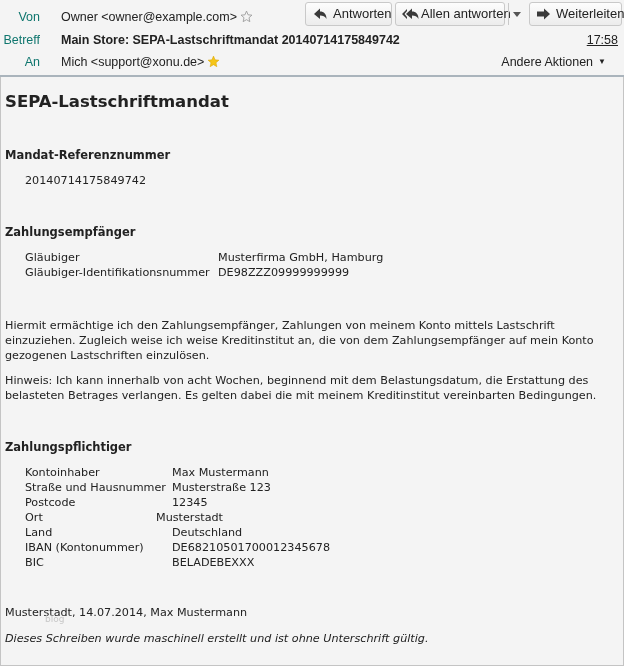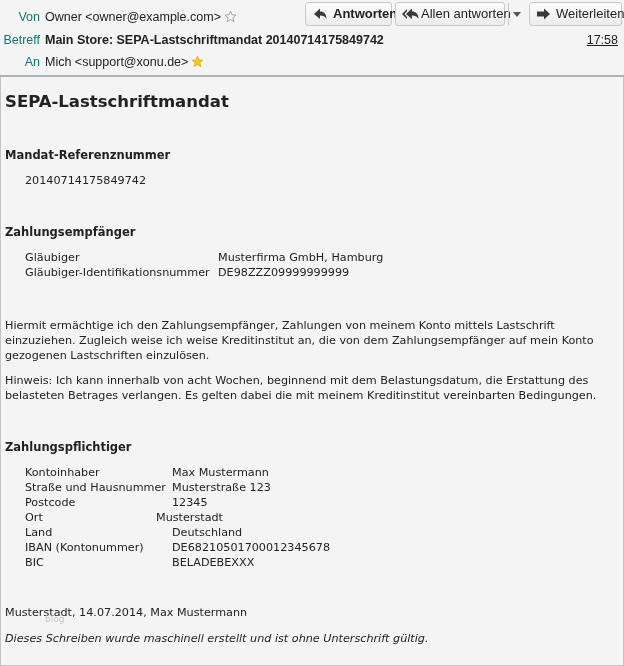--- a/index.html
+++ b/index.html
@@ -17,40 +17,40 @@
     
     .header {
       position: absolute; left: 0; top: 0; width: 624px; height: 77px;
       background: #f4f4f4;
       border-bottom: 2px solid #aab4bc;
       font-family: "Liberation Sans", sans-serif;
       font-size: 12.5px;
     }
     .hrow { position: absolute; left: 0; height: 18px; line-height: 18px; white-space: nowrap; }
     .hlabel { display: inline-block; width: 40px; text-align: right; color: #0f766e; margin-right: 5px; }
-    .hval { color: #222; }
+    .hval { color: #222; margin-left: 16px; }
     .hval.bold { font-weight: bold; }
     .row-von { top: 8px; }
     .row-betreff { top: 31px; }
     .row-an { top: 53px; }
     .star { display: inline-block; vertical-align: -2px; margin-left: 3px; }
     .time { position: absolute; right: 6px; top: 31px; line-height: 18px; font-size: 12.5px; color: #222; text-decoration: underline; }
     .other-actions { position: absolute; right: 18px; top: 53px; line-height: 18px; font-size: 12.5px; color: #222; cursor: pointer; }
     .other-actions .caret { font-size: 8px; margin-left: 5px; vertical-align: 2px; }
 
     .btn {
       position: absolute; top: 2px; height: 24px;
       background: linear-gradient(#fdfdfd, #ececec);
       border: 1px solid #c9c9c9; border-radius: 3px;
       font-family: "Liberation Sans", sans-serif; font-size: 13px; color: #222;
       line-height: 22px; white-space: nowrap; cursor: pointer;
     }
     .btn svg { position: absolute; top: 5px; }
     .btn .lbl { position: absolute; top: 0; }
-    .btn-reply { left: 305px; width: 87px; font-weight: bold; }
+    .btn-reply { left: 305px; width: 87px; }
     .btn-reply svg { left: 8px; }
     .btn-reply .lbl { left: 27px; }
     .btn-replyall { left: 395px; width: 110px; }
     .btn-replyall svg { left: 6px; }
     .btn-replyall .lbl { left: 25px; }
     .btn-replyall .split { position: absolute; left: 112px; top: 0; width: 17px; height: 22px; border-left: 1px solid #c9c9c9; }
     .btn-replyall .split .dd { position: absolute; left: 4px; top: 9px; width: 0; height: 0; border-left: 4px solid transparent; border-right: 4px solid transparent; border-top: 5px solid #555; }
     .btn-forward { left: 529px; width: 93px; padding-left: 16px; }
     .btn-forward svg { left: 7px; }
     .btn-forward .lbl { left: 26px; }
@@ -82,20 +82,23 @@
         </svg></span>
   </div>
   <div class="hrow row-betreff">
     <span class="hlabel">Betreff</span><span class="hval bold">Main Store: SEPA-Lastschriftmandat 20140714175849742</span>
   </div>
   <div class="time">17:58</div>
   <div class="hrow row-an">
     <span class="hlabel">An</span><span class="hval">Mich &lt;support@xonu.de&gt;</span><span class="star"><svg width="13" height="13" viewBox="0 0 24 24">
           <path d="M12 2l2.9 6.9 7.1.6-5.4 4.7 1.6 7.3L12 17.8 5.8 21.5l1.6-7.3L2 9.5l7.1-.6z" fill="#f5c518" stroke="#d9a400" stroke-width="1"></path>
         </svg></span>
+  </div>
+  <div class="other-actions">
+    <span>Andere Aktionen</span><span class="caret">▼</span>
   </div>
 
   <div class="btn btn-reply">
     <svg width="13" height="12" viewBox="0 0 13 12">
         <path d="M0 6 L6 0.5 L6 3.5 C10 3.5 12.5 6 12.5 11 C11 8 9 7.5 6 7.5 L6 11 Z" fill="#3a3a3a"></path>
       </svg>
     <span class="lbl">Antworten</span>
   </div>
   <div class="btn btn-replyall">
     <svg width="17" height="12" viewBox="0 0 17 12">

